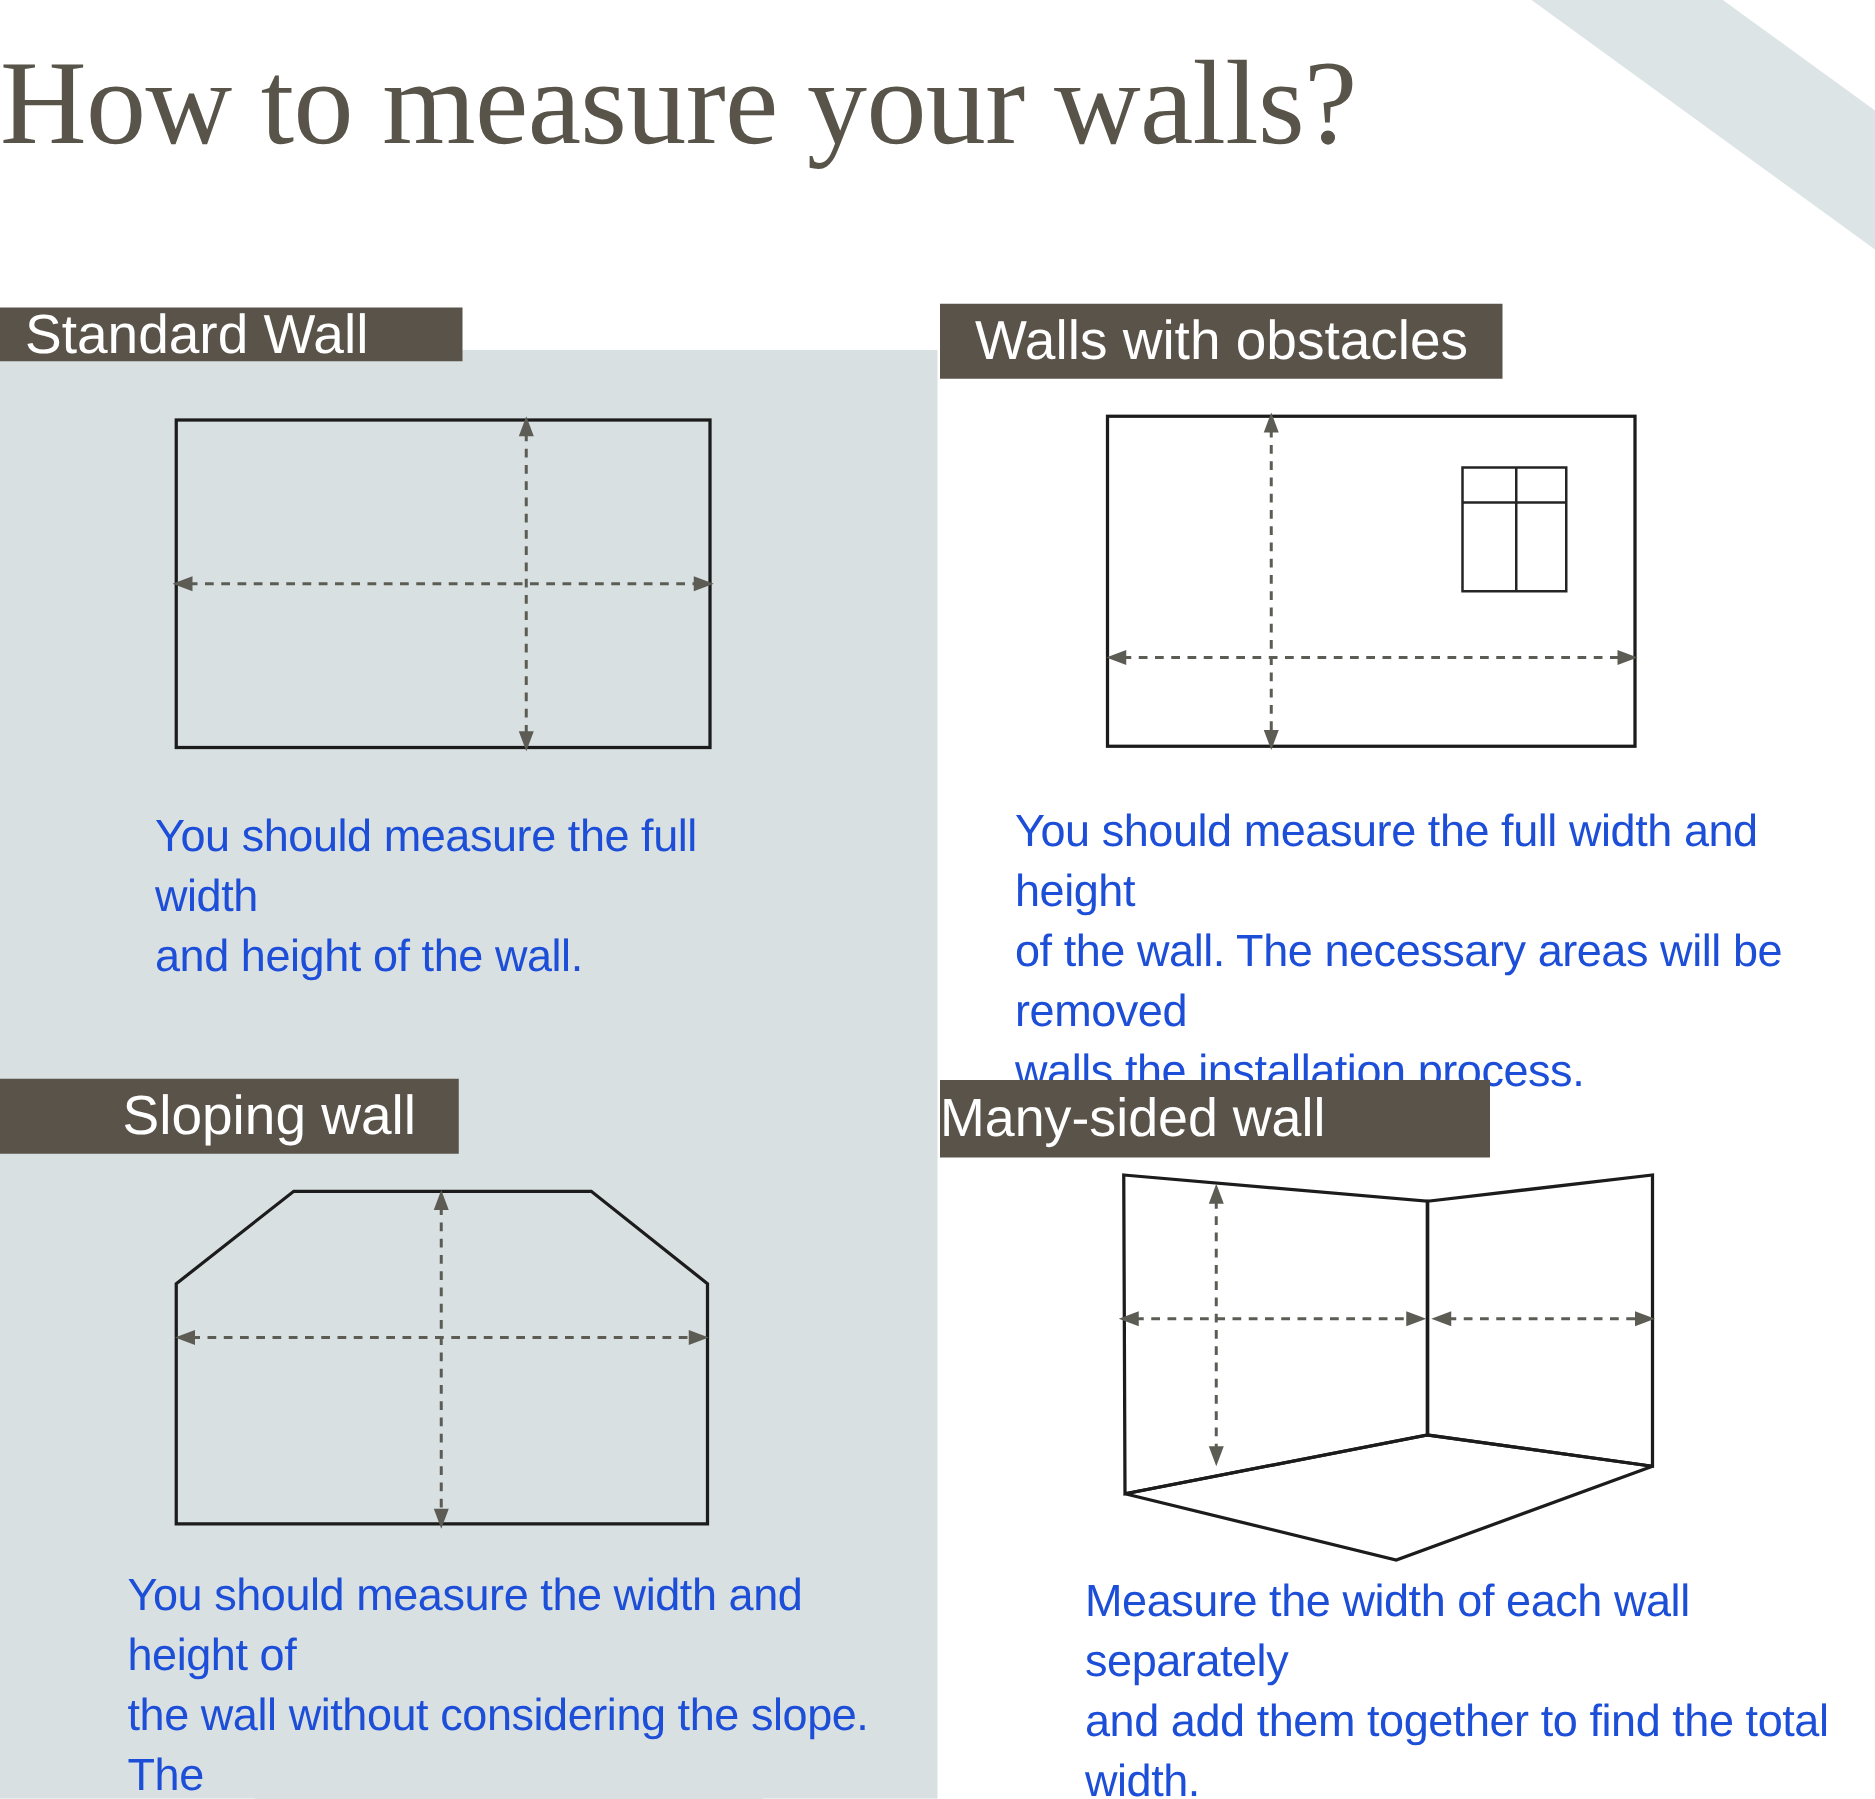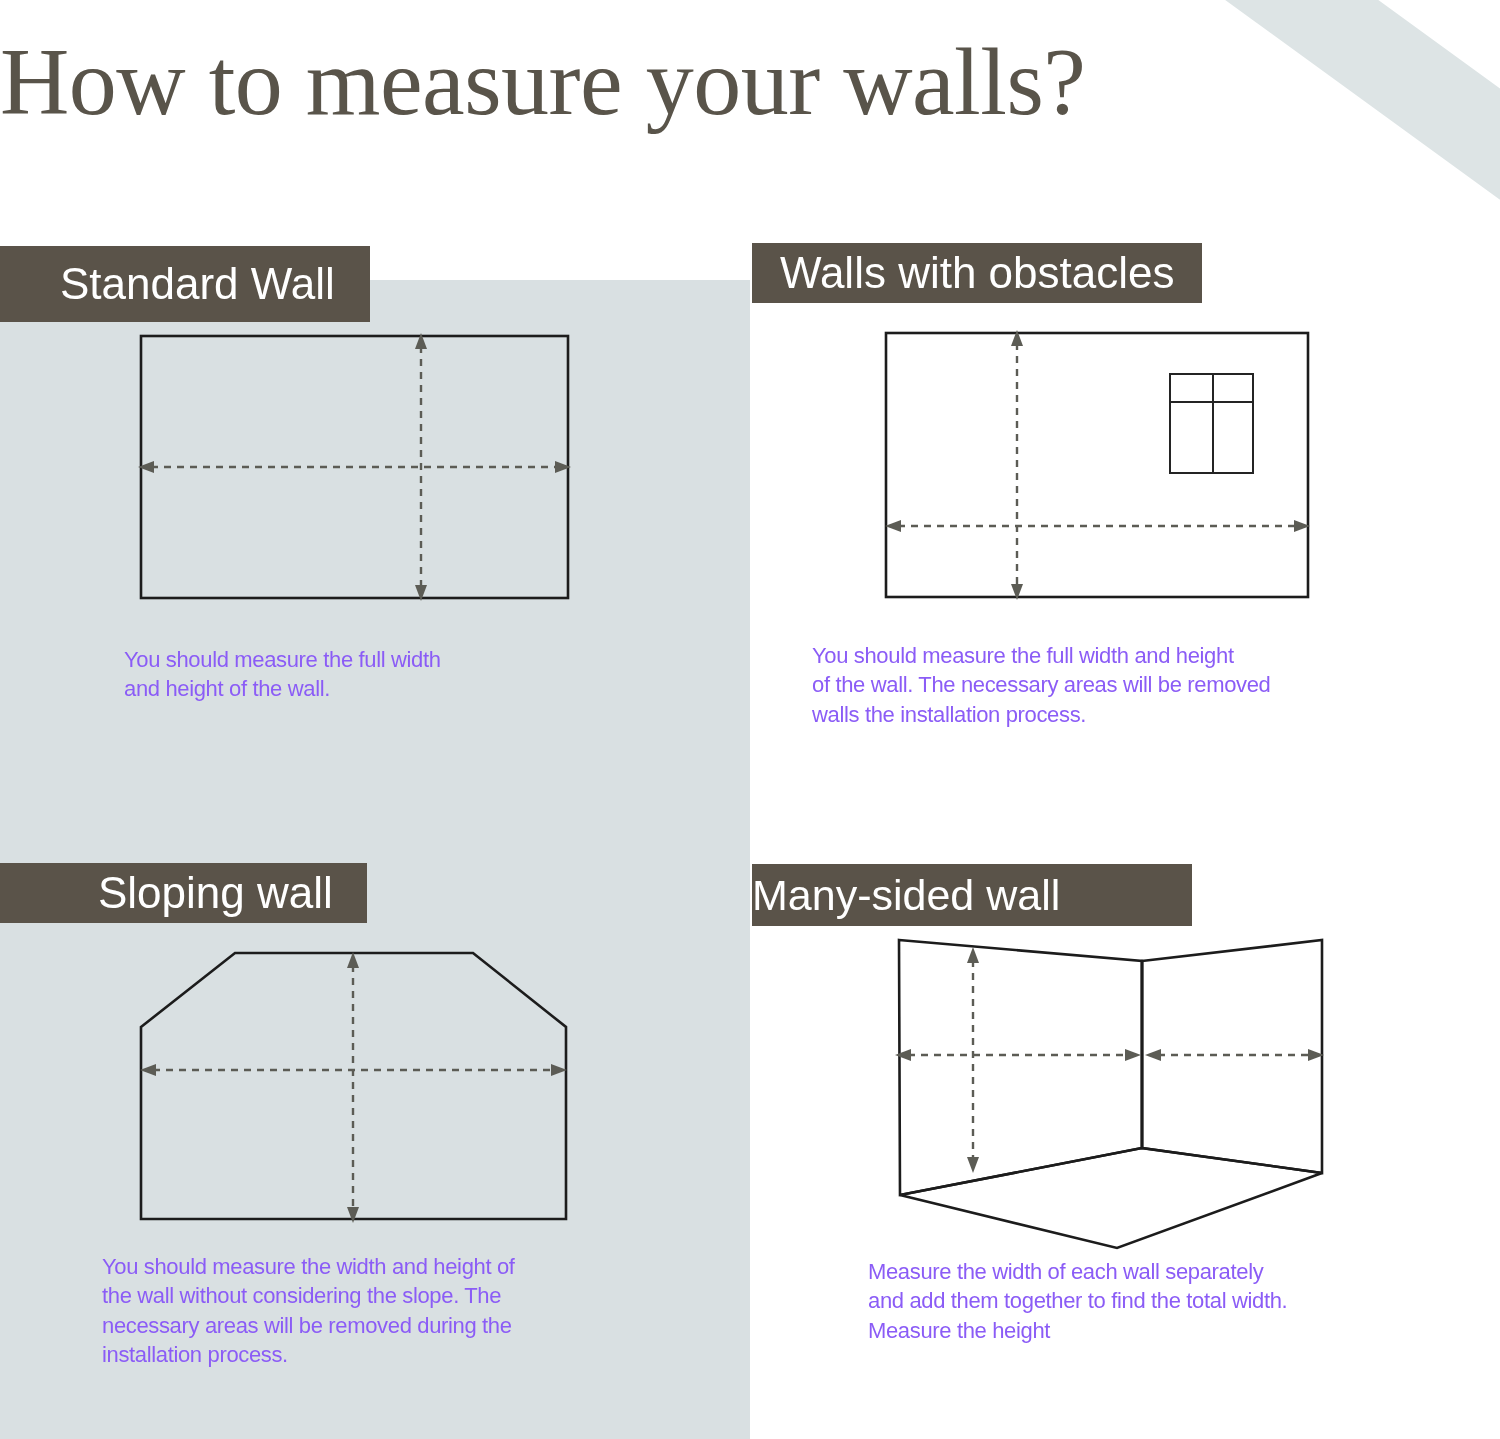--- a/index.html
+++ b/index.html
@@ -61,31 +61,31 @@
     position: absolute;
     background: #5a5349;
     color: #ffffff;
     font-family: "Liberation Sans", sans-serif;
     font-size: 44px;
     line-height: 1;
     display: flex;
     align-items: center;
     white-space: nowrap;
   }
-  .badge-standard   { left: 0px;   top: 246px; width: 370px; height: 76px; padding-left: 60px; }
+  .badge-standard   { left: 0px;   top: 246px; width: 370px; height: 43px; padding-left: 20px; }
   .badge-obstacles  { left: 752px; top: 243px; width: 450px; height: 60px; padding-left: 28px; text-align: right; }
   .badge-sloping    { left: 0px;   top: 863px; width: 367px; height: 60px; padding-left: 98px; }
   .badge-manysided  { left: 752px; top: 864px; width: 440px; height: 62px; font-size: 43px; }
 
   
   .caption {
     position: absolute;
     font-family: "Liberation Sans", sans-serif;
-    color: #8b5cf6;
-    font-size: 22px;
+    color: #1d4ed8;
+    font-size: 36px;
     line-height: 1.33;
     letter-spacing: -0.35px;
     white-space: pre-line;
   }
   .cap-standard  { left: 124px; top: 645px;  width: 520px; }
   .cap-obstacles { left: 812px; top: 641px;  width: 660px; }
   .cap-sloping   { left: 70px;  top: 1252px; width: 620px; margin-left: 32px; }
   .cap-manysided { left: 846px; top: 1257px; width: 630px; margin-left: 22px; }
 
   

